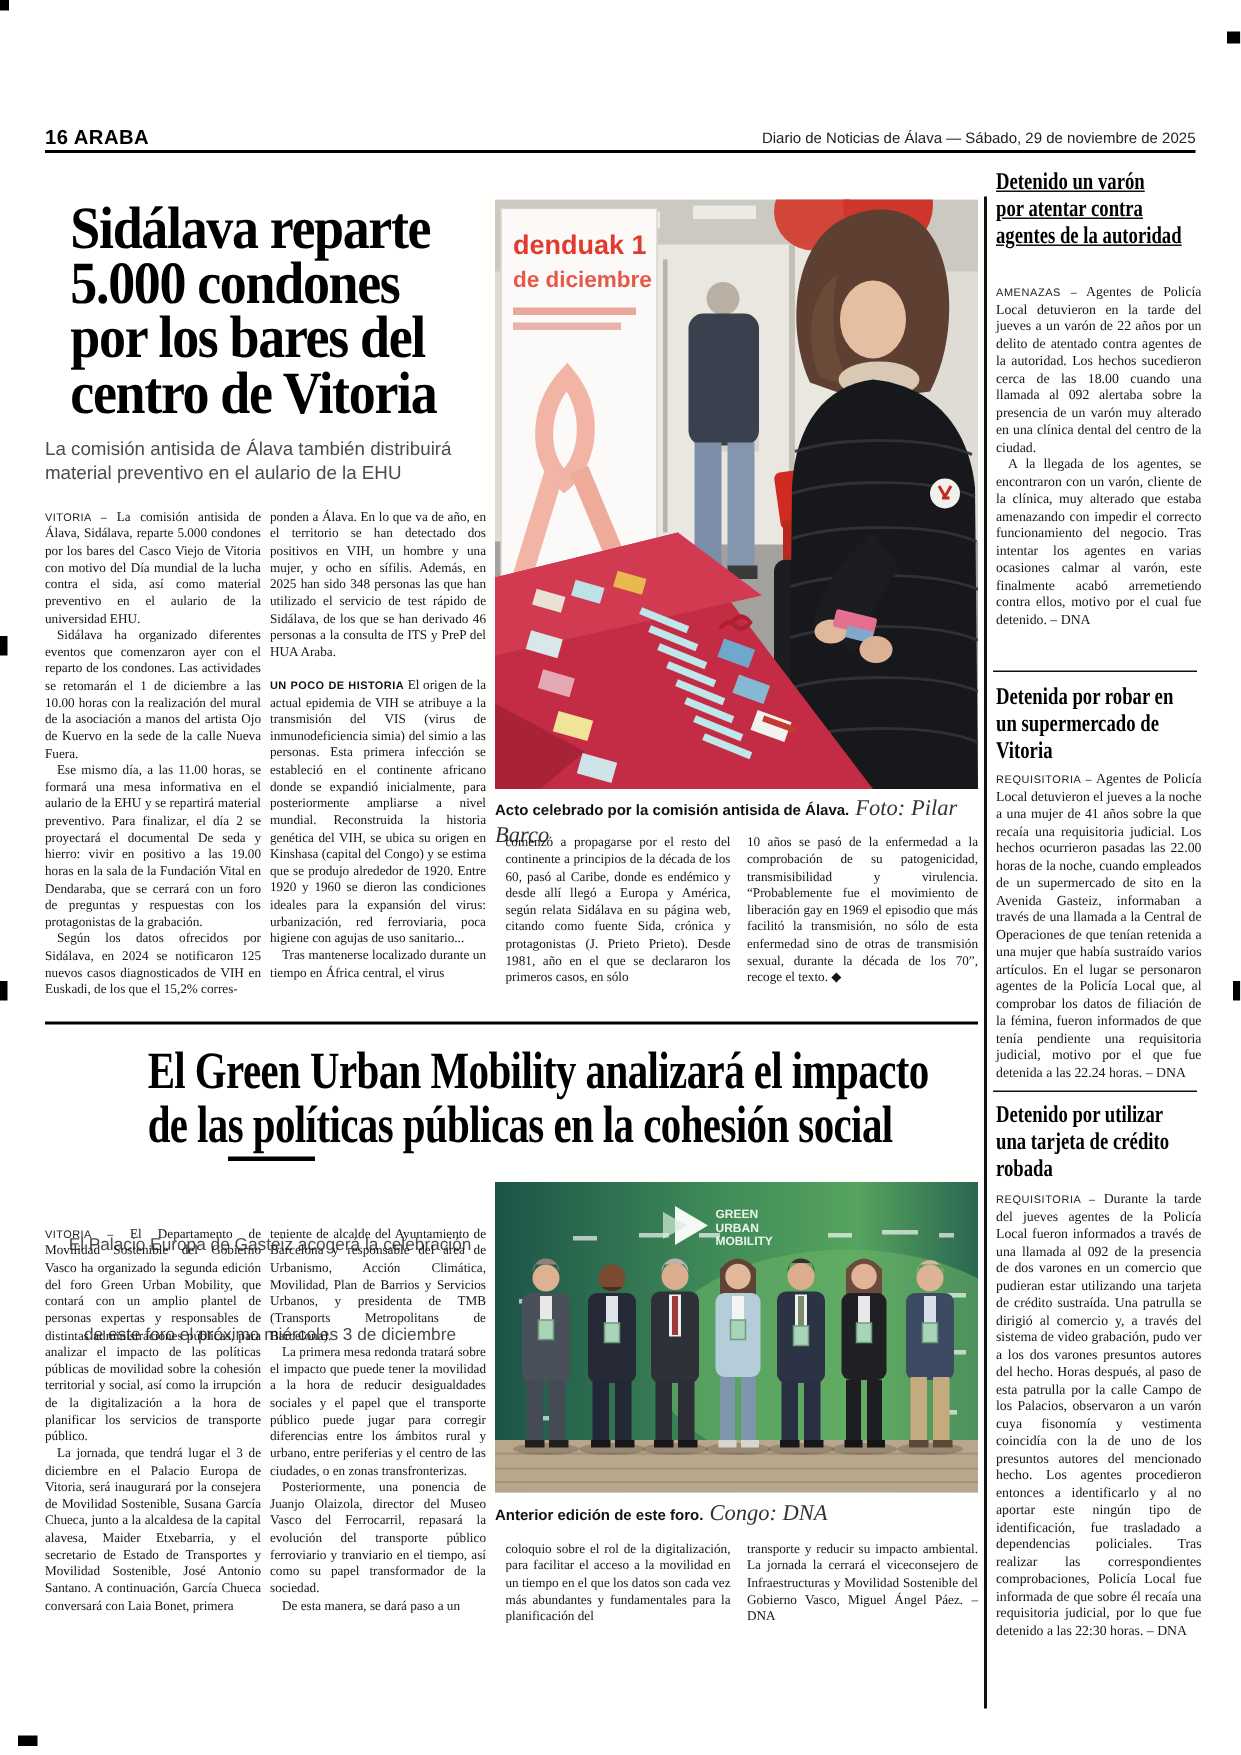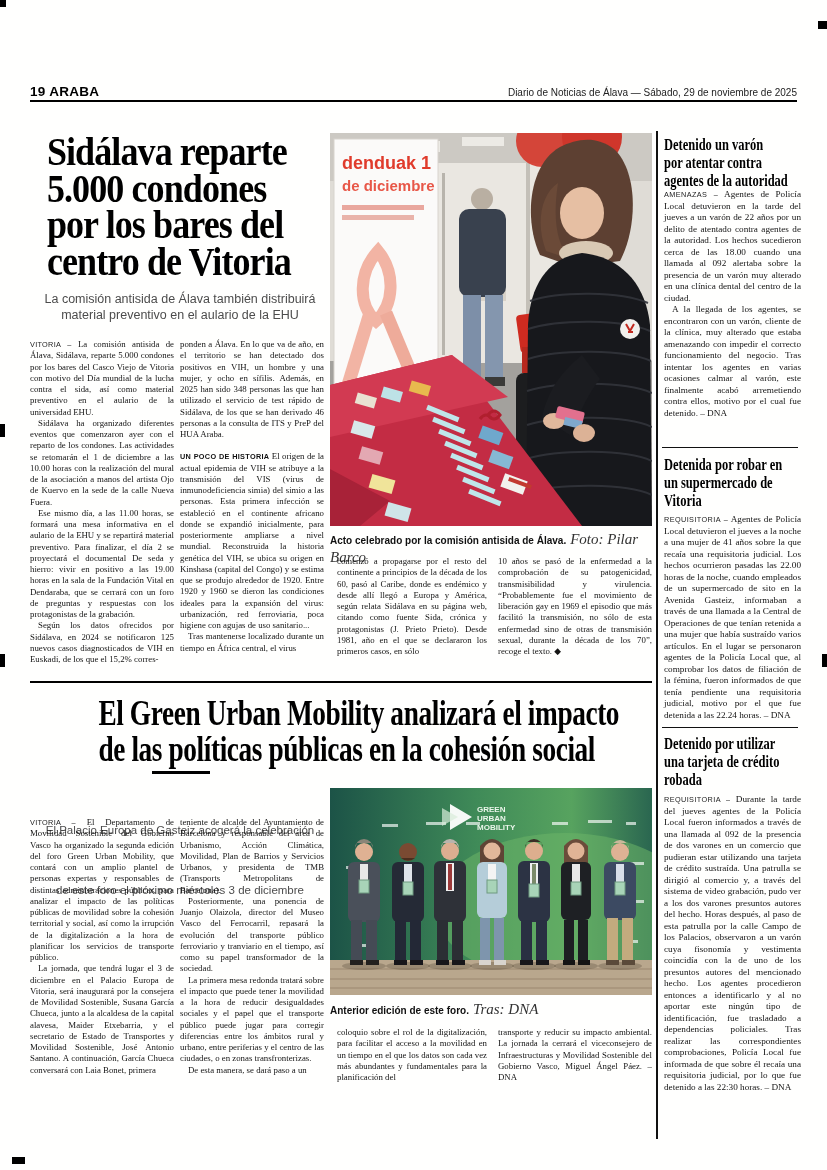--- a/index.html
+++ b/index.html
@@ -8,21 +8,21 @@
   .abs{position:absolute;}
   
   .section-label{left:30px;top:84px;font-family:"Liberation Sans",sans-serif;font-weight:bold;
                  font-size:13.5px;letter-spacing:.3px;color:#000;}
   .masthead{right:30px;top:87px;font-family:"Liberation Sans",sans-serif;font-size:10px;color:#222;}
   .header-rule{left:30px;top:100px;width:767px;height:1.5px;background:#000;}
   
   .h1-block{left:32px;top:134px;width:298px;text-align:left;}
   .h1-line{font-weight:bold;font-size:40px;line-height:36.5px;letter-spacing:-1px;white-space:nowrap;
            transform:scaleX(.9);transform-origin:center;color:#000;}
-  .sub1{left:30px;top:291px;width:300px;text-align:center;font-family:"Liberation Sans",sans-serif;
+  .sub1{left:30px;top:291px;width:300px;text-align:left;font-family:"Liberation Sans",sans-serif;
         font-size:12.5px;line-height:16px;color:#4c4c4c;}
   .sub1 div{white-space:nowrap;}
   .h2-block{left:30px;top:696px;width:622px;text-align:center;}
   .h2-line{font-weight:bold;font-size:35px;line-height:36px;letter-spacing:-.5px;white-space:nowrap;
            transform:scaleX(.78);transform-origin:center;color:#000;}
   .sub2-rule{left:152px;top:771px;width:58px;height:2.5px;background:#000;}
   .sub2{left:35px;top:779px;width:290px;text-align:center;font-family:"Liberation Sans",sans-serif;
         font-size:11.5px;line-height:15.5px;color:#4c4c4c;}
   .sub2 div{white-space:nowrap;margin-top:44px;}
   
@@ -48,39 +48,39 @@
   .v-rule{left:656px;top:131px;width:1.5px;height:1008px;background:#111;}
   
   .brief-title{left:664px;width:140px;}
   .bt-line{font-weight:bold;font-size:16px;line-height:17.8px;white-space:nowrap;color:#000;
            transform:scaleX(.78);transform-origin:left center;}
   .brief-body{left:664px;width:137px;font-size:9.2px;line-height:11.5px;text-align:justify;color:#141414;}
   .brief-body p{margin:0;}
   .brief-body p + p{text-indent:8px;}
   .kicker{font-family:"Liberation Sans",sans-serif;font-size:7.3px;letter-spacing:.4px;color:#222;}
   .brief-rule{left:662px;width:136px;height:1px;background:#111;}
-  .b1t{top:136px;} .b1b{top:189px;} .r1{top:447px;}
+  .b1t{top:113px;text-decoration:underline;} .b1b{top:189px;} .r1{top:447px;}
   .b2t{top:456px;} .b2b{top:514px;} .r2{top:727px;}
   .b3t{top:735px;} .b3b{top:794px;}
   
   .mark{background:#000;}
 </style>
 </head>
 <body>
 
 <div class="page">
 
   <div class="abs mark" style="left:0;top:0;width:6px;height:7px;"></div>
   <div class="abs mark" style="left:818px;top:21px;width:9px;height:8px;"></div>
   <div class="abs mark" style="left:0;top:424px;width:5px;height:13px;"></div>
   <div class="abs mark" style="left:0;top:654px;width:5px;height:13px;"></div>
   <div class="abs mark" style="left:822px;top:654px;width:5px;height:13px;"></div>
   <div class="abs mark" style="left:12px;top:1157px;width:13px;height:7px;"></div>
 
-  <div class="abs section-label">19 ARABA</div>
+  <div class="abs section-label">16 ARABA</div>
   <div class="abs masthead">Diario de Noticias de Álava — Sábado, 29 de noviembre de 2025</div>
   <div class="abs header-rule"></div>
 
   <div class="abs h1-block">
     <div class="h1-line">Sidálava reparte</div>
     <div class="h1-line">5.000 condones</div>
     <div class="h1-line">por los bares del</div>
     <div class="h1-line">centro de Vitoria</div>
   </div>
   <div class="abs sub1">
@@ -214,22 +214,22 @@
     <div>El Palacio Europa de Gasteiz acogerá la celebración</div>
     <div>de este foro el próximo miércoles 3 de diciembre</div>
   </div>
 
   <div class="abs col a2c1">
     <p><span class="dateline">VITORIA –</span> <span>El Departamento de Movilidad Sostenible del Gobierno Vasco ha organizado la segunda edición del foro Green Urban Mobility, que contará con un amplio plantel de personas expertas y responsables de distintas administraciones públicas, para analizar el impacto de las políticas públicas de movilidad sobre la cohesión territorial y social, así como la irrupción de la digitalización a la hora de planificar los servicios de transporte público.</span></p>
     <p>La jornada, que tendrá lugar el 3 de diciembre en el Palacio Europa de Vitoria, será inaugurará por la consejera de Movilidad Sostenible, Susana García Chueca, junto a la alcaldesa de la capital alavesa, Maider Etxebarria, y el secretario de Estado de Transportes y Movilidad Sostenible, José Antonio Santano. A continuación, García Chueca conversará con Laia Bonet, primera</p>
   </div>
   <div class="abs col a2c2">
     <p>teniente de alcalde del Ayuntamiento de Barcelona y responsable del área de Urbanismo, Acción Climática, Movilidad, Plan de Barrios y Servicios Urbanos, y presidenta de TMB (Transports Metropolitans de Barcelona).</p>
+    <p>La primera mesa redonda tratará sobre el impacto que puede tener la movilidad a la hora de reducir desigualdades sociales y el papel que el transporte público puede jugar para corregir diferencias entre los ámbitos rural y urbano, entre periferias y el centro de las ciudades, o en zonas transfronterizas.</p>
     <p>Posteriormente, una ponencia de Juanjo Olaizola, director del Museo Vasco del Ferrocarril, repasará la evolución del transporte público ferroviario y tranviario en el tiempo, así como su papel transformador de la sociedad.</p>
-    <p>La primera mesa redonda tratará sobre el impacto que puede tener la movilidad a la hora de reducir desigualdades sociales y el papel que el transporte público puede jugar para corregir diferencias entre los ámbitos rural y urbano, entre periferias y el centro de las ciudades, o en zonas transfronterizas.</p>
     <p>De esta manera, se dará paso a un</p>
   </div>
 
   <svg class="abs photo2" viewBox="0 0 322 207" xmlns="http://www.w3.org/2000/svg">
     <defs>
       <linearGradient id="gback" x1="0" y1="0" x2="1" y2="0">
         <stop offset="0" stop-color="#1c5347"></stop>
           <stop offset=".45" stop-color="#3f8a58"></stop>
         <stop offset=".75" stop-color="#57a35f"></stop>
           <stop offset="1" stop-color="#2a6650"></stop>
@@ -349,21 +349,21 @@
         <rect x="285" y="94" width="10" height="13" fill="#a8d4b8" stroke="#6f9a80"></rect>
         <rect x="277" y="130" width="11" height="44" fill="#c3ab7e"></rect>
           <rect x="292" y="130" width="11" height="44" fill="#c3ab7e"></rect>
         <rect x="276" y="172" width="13" height="5" fill="#5a4a3a"></rect>
           <rect x="292" y="172" width="13" height="5" fill="#5a4a3a"></rect>
       </g>
     </g>
   </svg>
   <div class="abs cap2">
     <span class="caption">Anterior edición de este foro.</span>
-    <span class="credit">Tras: DNA</span>
+    <span class="credit">Congo: DNA</span>
   </div>
 
   <div class="abs col a2c3">
     <p>coloquio sobre el rol de la digitalización, para facilitar el acceso a la movilidad en un tiempo en el que los datos son cada vez más abundantes y fundamentales para la planificación del</p>
   </div>
   <div class="abs col a2c4">
     <p>transporte y reducir su impacto ambiental. La jornada la cerrará el viceconsejero de Infraestructuras y Movilidad Sostenible del Gobierno Vasco, Miguel Ángel Páez. – DNA</p>
   </div>
 
   <div class="abs v-rule"></div>

